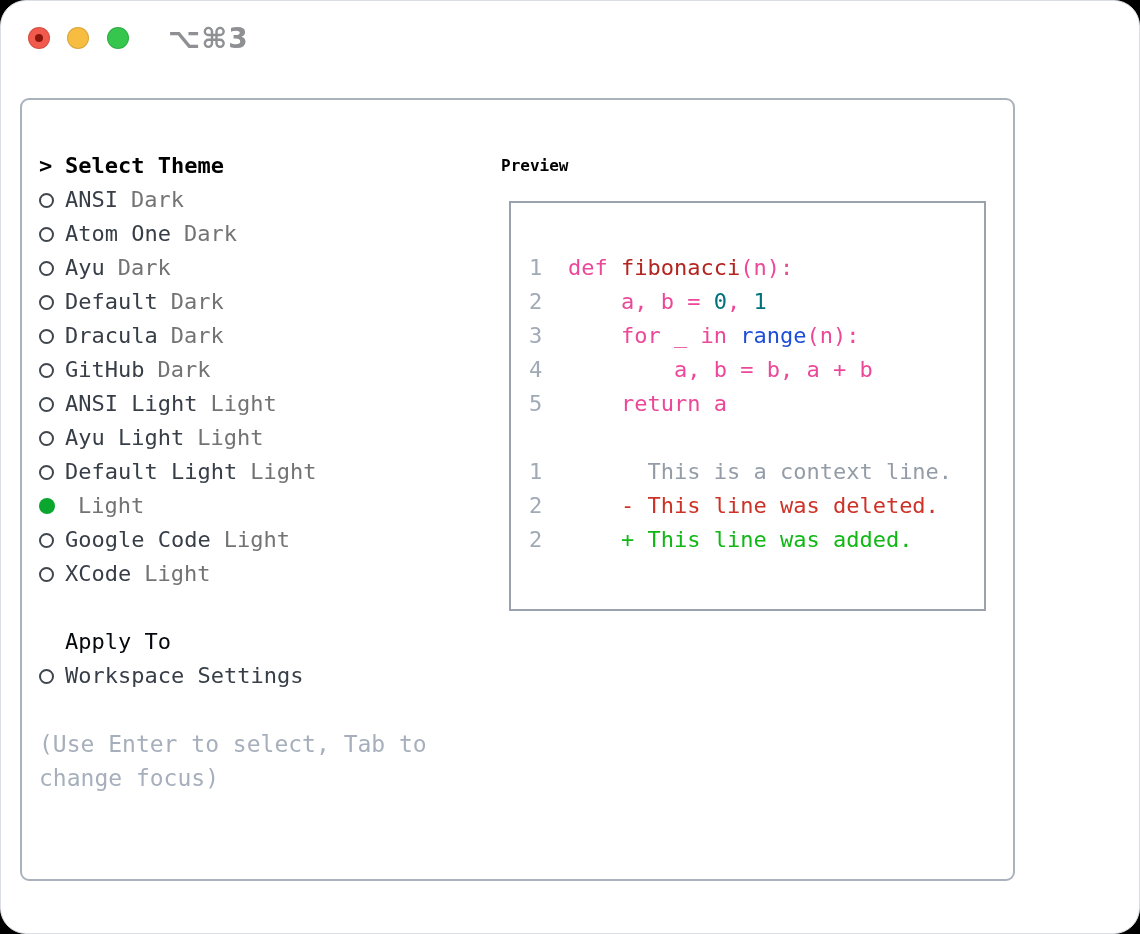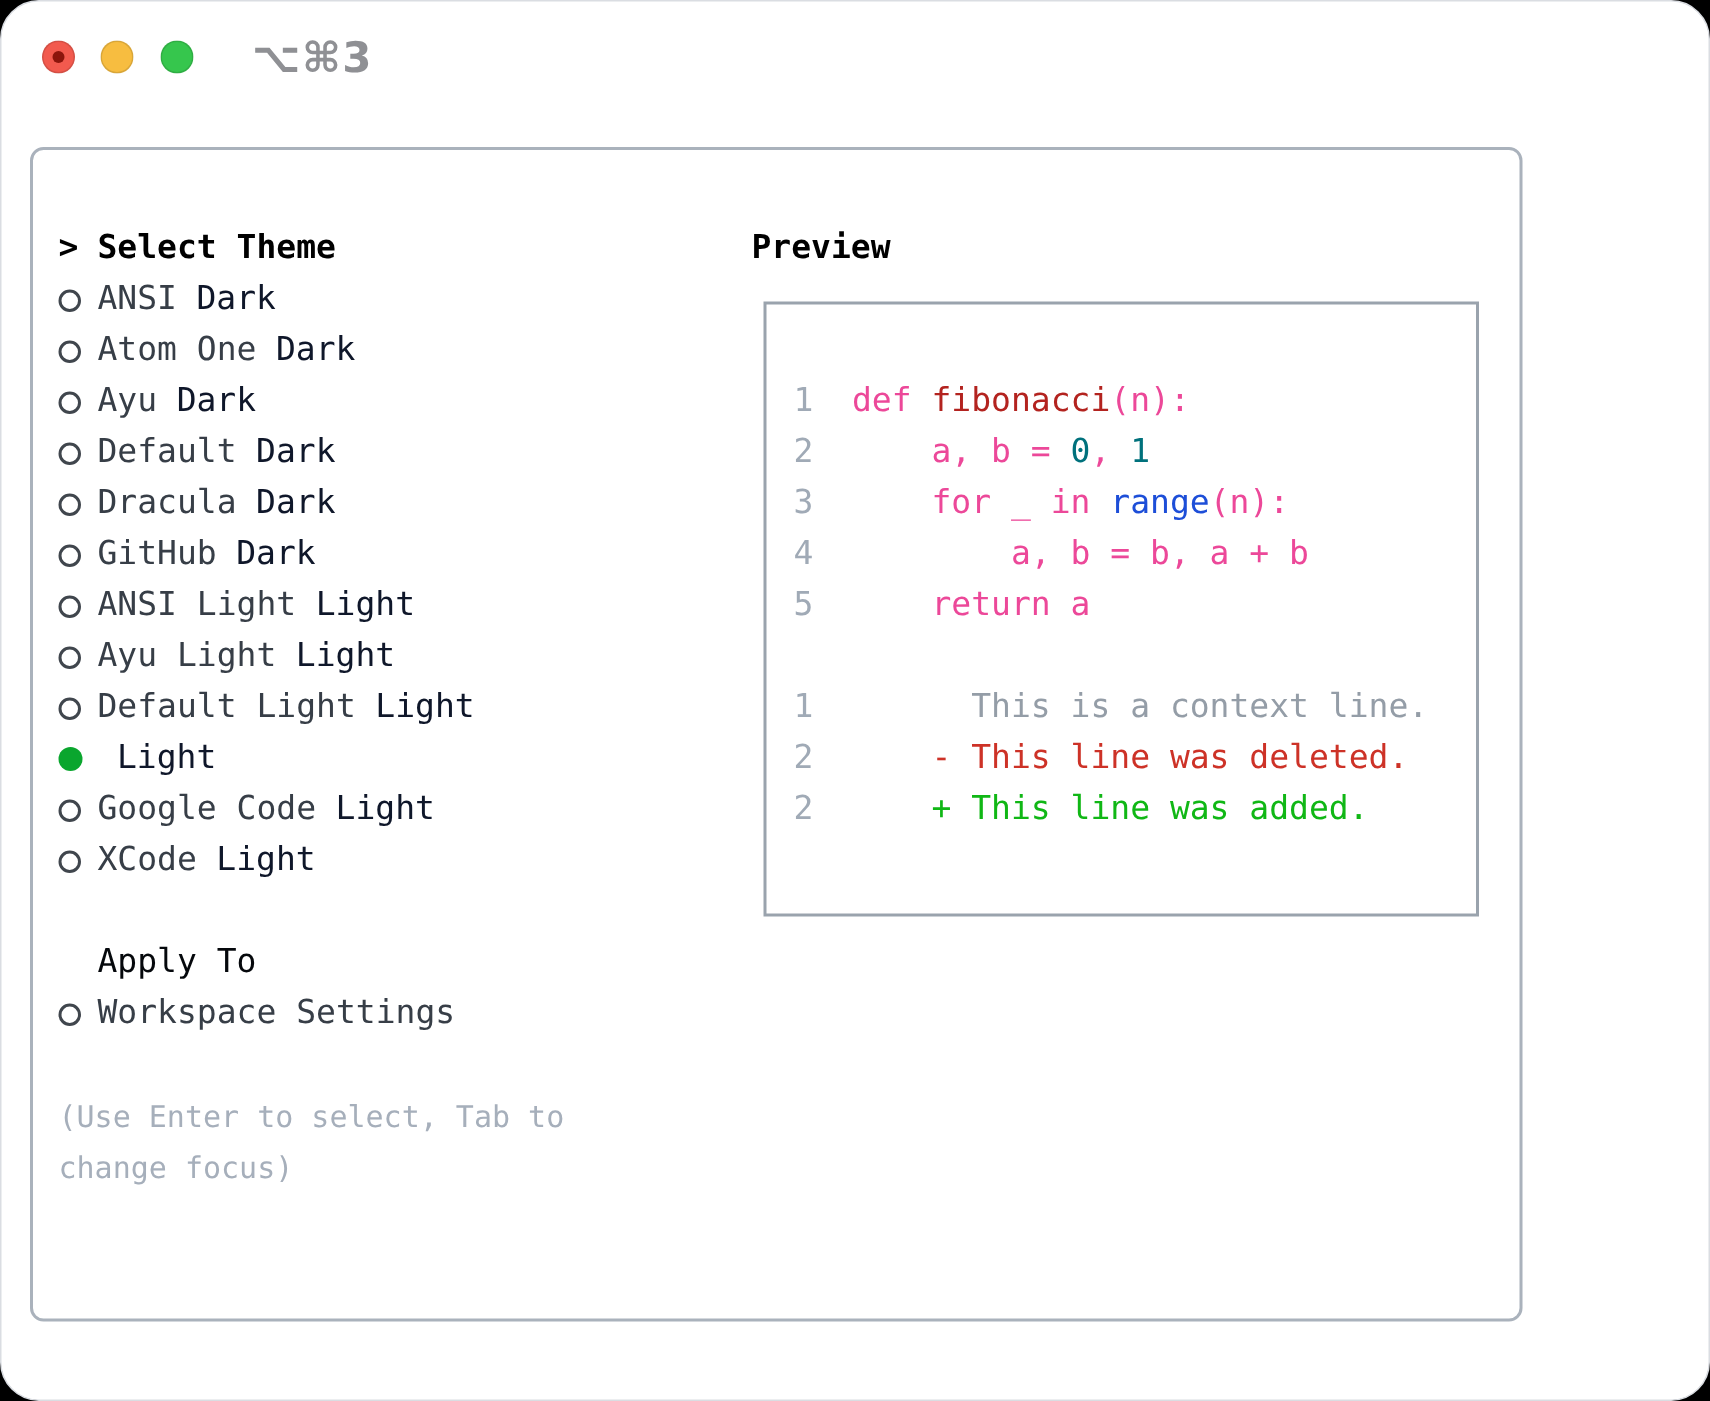--- a/index.html
+++ b/index.html
@@ -44,25 +44,25 @@
   .arrow{font-weight:bold;color:#000;}
   .radio{
     width:15px;height:15px;border-radius:50%;
     border:2px solid #40464d;box-sizing:border-box;background:transparent;
   }
   .radio.sel{width:16px;height:16px;border:none;background:var(--sel-green);}
   .h1{font-weight:bold;color:#000;}
   .h2{color:#05080c;}
   .tname{color:#373e47;}
   .tname.sel{color:var(--sel-green);}
-  .tvariant{color:#0f172a;margin-left:13px;}
+  .tvariant{color:#737373;margin-left:13px;}
   .spacer{height:34px;}
-  .hint{font-size:20px;line-height:34px;color:#a6afbb;white-space:pre;}
+  .hint{font-size:23px;line-height:34px;color:#a6afbb;white-space:pre;}
   
-  .preview-head{position:absolute;left:479px;top:49px;font-size:22px;line-height:34px;font-weight:bold;color:#000;}
+  .preview-head{position:absolute;left:479px;top:49px;font-size:16px;line-height:34px;font-weight:bold;color:#000;}
   .preview-box{
     position:absolute;left:487px;top:101px;width:477px;height:410px;
     border:2px solid #9aa3ad;box-sizing:border-box;
     padding:48px 0 0 18px;background:#fff;
   }
   .pline{height:34px;font-size:22px;line-height:34px;display:flex;white-space:pre;}
   .lnum{display:inline-block;width:26px;margin-right:13px;color:#a0aab6;flex:0 0 auto;}
   .tok-default{color:#ec4899;}
   .tok-func{color:#b3231f;}
   .tok-num{color:#00717c;}

